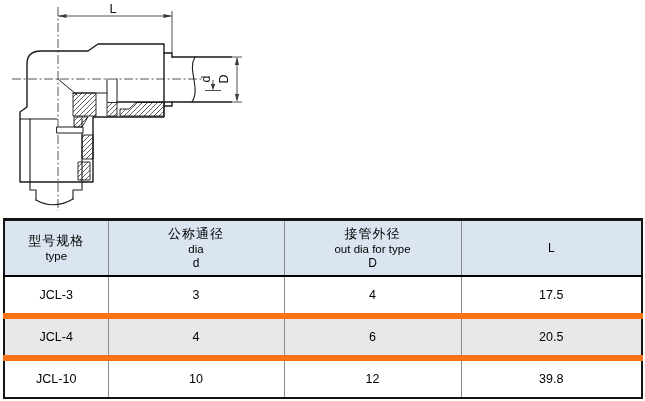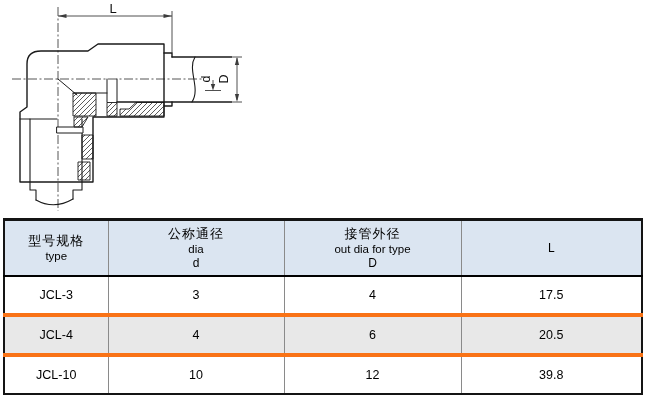--- a/index.html
+++ b/index.html
@@ -44,21 +44,21 @@
     background: #dbe5f1;
     border-bottom: 2px solid #000000;
     font-weight: normal;
     height: 50px;
     vertical-align: middle;
     padding: 2px 0;
   }
   table.spec-table tbody td {
     height: 20px;
     font-size: 12.5px;
-    border-top: 4px solid #f97316;
+    border-top: 6px solid #f97316;
   }
   table.spec-table tbody tr:first-child td { border-top: none; }
   table.spec-table tbody tr.alt td { background: #e8e8e8; }
   .hzh { font-size: 13px; letter-spacing: 1px; line-height: 16px; }
   .hen { font-size: 11.5px; line-height: 14px; }
   .hsym { font-size: 12px; line-height: 14px; }
 </style>
 </head>
 <body>
 

